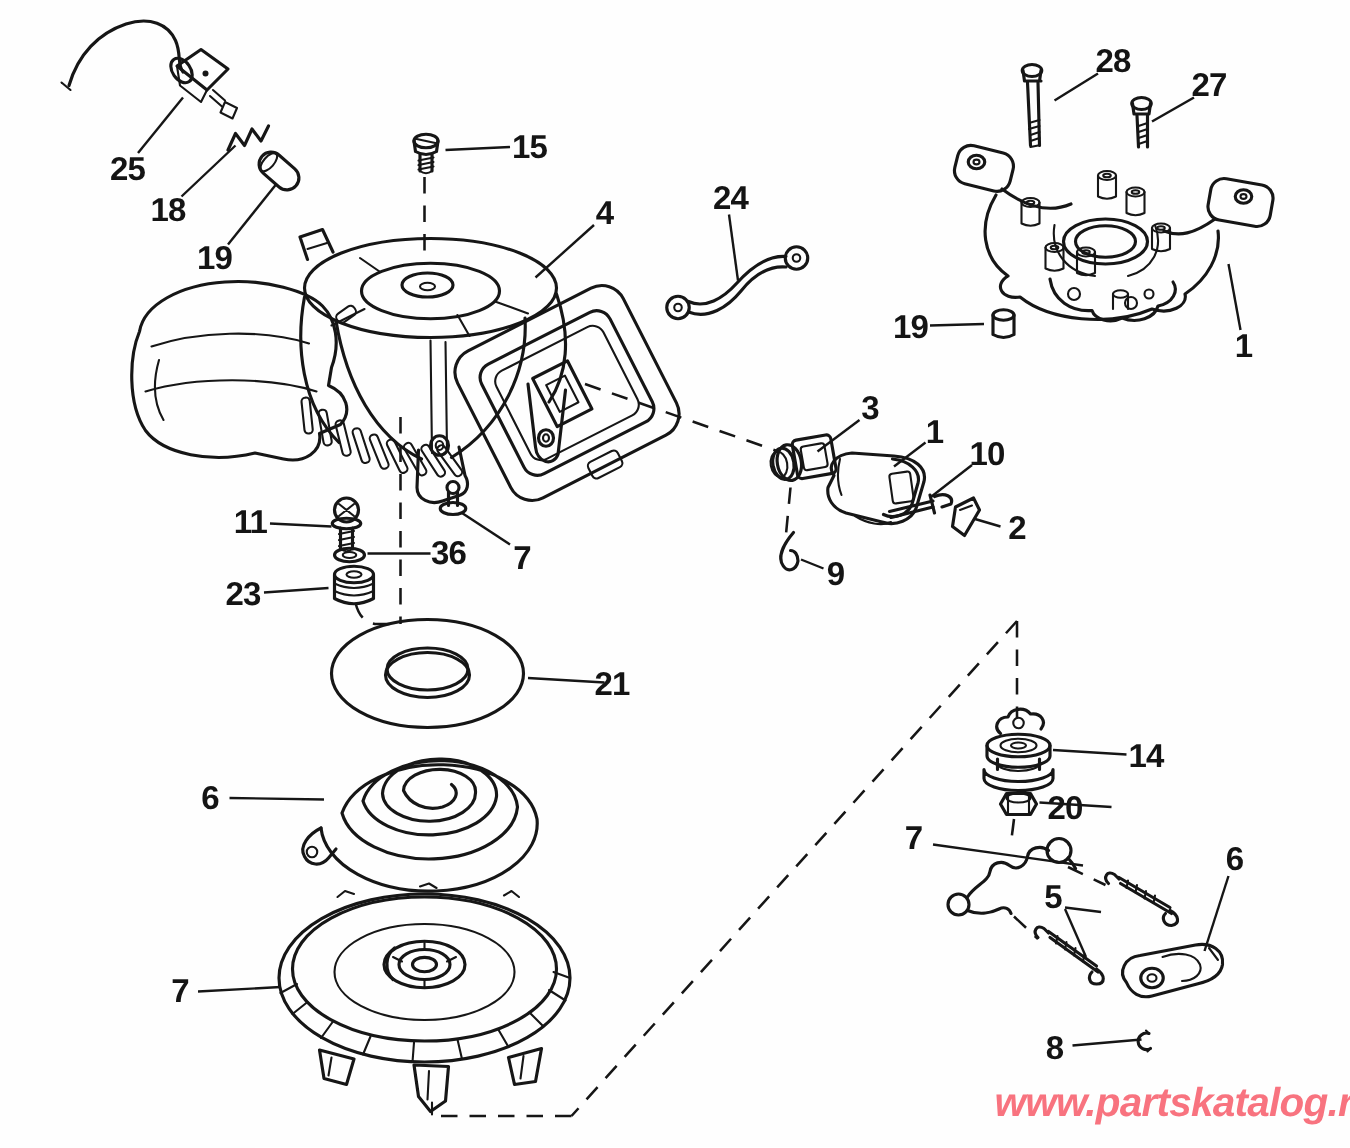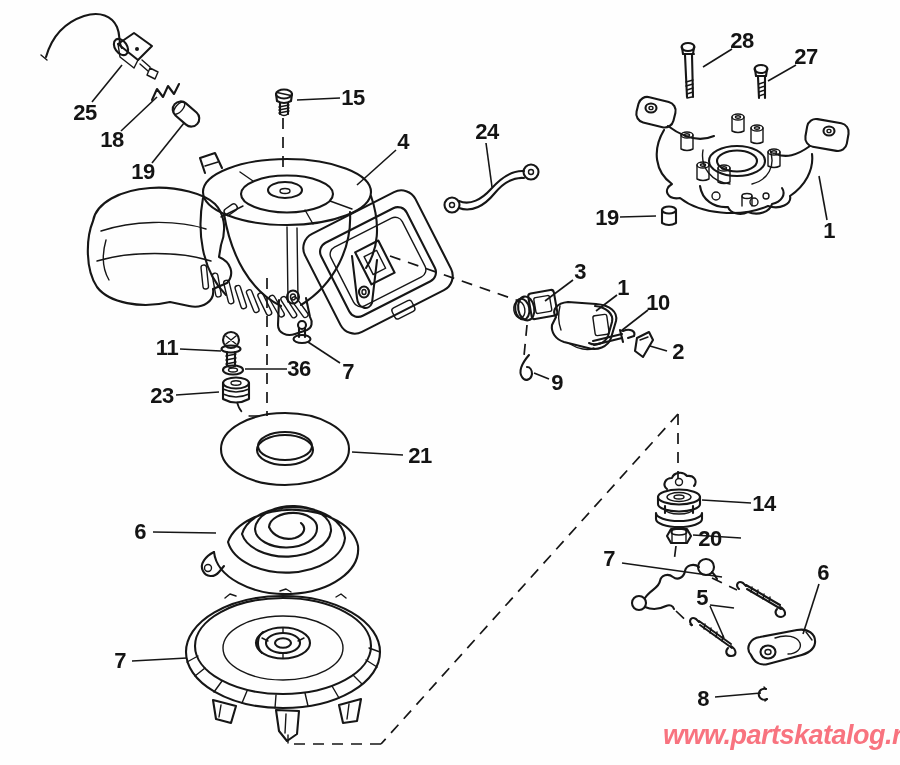--- a/index.html
+++ b/index.html
@@ -352,21 +352,21 @@
 <div class="callout" style="left:167px;top:348px">11</div>
 <div class="callout" style="left:140px;top:532px">6</div>
 <div class="callout" style="left:348px;top:372px">7</div>
 <div class="callout" style="left:764px;top:504px">14</div>
 <div class="callout" style="left:353px;top:98px">15</div>
 <div class="callout" style="left:609px;top:559px">7</div>
 <div class="callout" style="left:829px;top:231px">1</div>
 <div class="callout" style="left:143px;top:172px">19</div>
 <div class="callout" style="left:112px;top:140px">18</div>
 <div class="callout" style="left:710px;top:539px">20</div>
-<div class="callout" style="left:420px;top:456px">21</div>
+<div class="callout" style="left:408px;top:456px">21</div>
 <div class="callout" style="left:299px;top:369px">36</div>
 <div class="callout" style="left:162px;top:396px">23</div>
 <div class="callout" style="left:487px;top:132px">24</div>
 <div class="callout" style="left:85px;top:113px">25</div>
 <div class="callout" style="left:607px;top:218px">19</div>
 <div class="callout" style="left:806px;top:57px">27</div>
 <div class="callout" style="left:742px;top:41px">28</div>
 
 <div class="watermark">www.partskatalog.ru</div>
 

